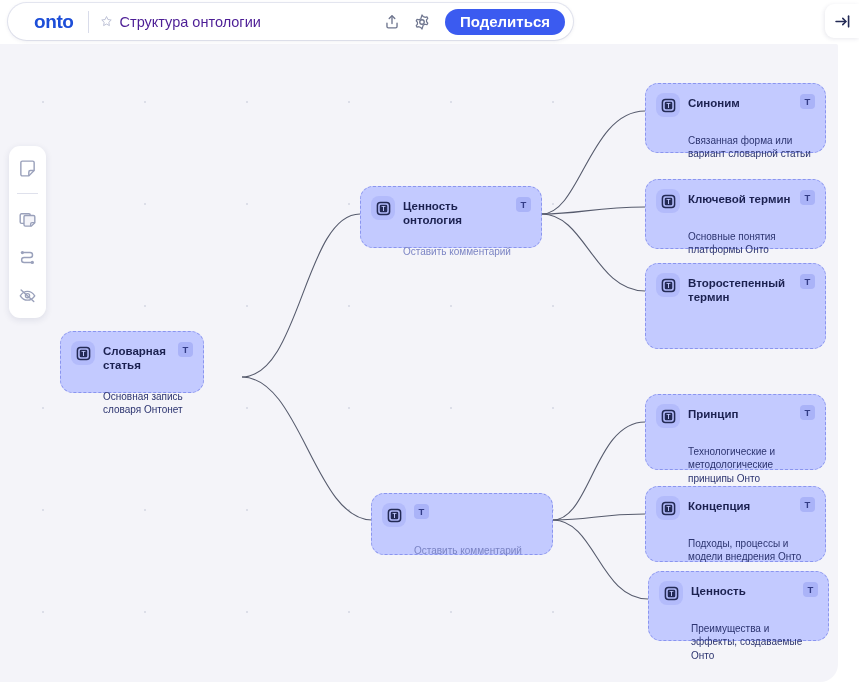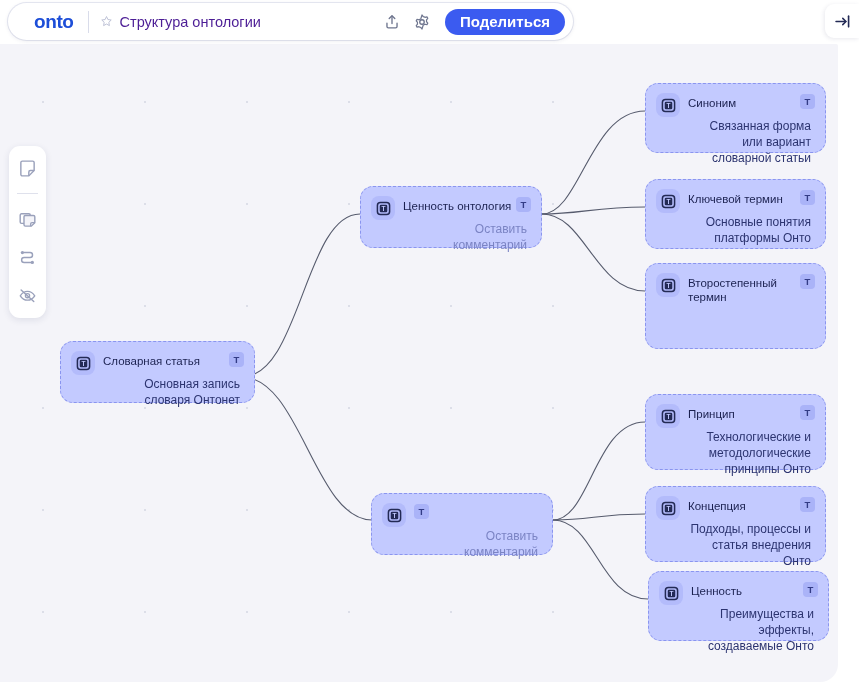--- a/index.html
+++ b/index.html
@@ -99,33 +99,33 @@
     z-index: 10;
   }
   .node-head { display: flex; align-items: flex-start; }
   .node-icon {
     width: 24px; height: 24px; border-radius: 8px;
     background: #b3bbfb;
     display: flex; align-items: center; justify-content: center;
     flex: 0 0 auto; margin-right: 8px;
   }
   .node-title {
-    font-size: 11.5px; font-weight: normal; color: #1b2150;
+    font-size: 11.5px; font-weight: bold; color: #1b2150;
     line-height: 1.25; padding-top: 3px; flex: 1;
   }
   .type-badge {
     width: 15px; height: 15px; border-radius: 4px;
     background: #aab3f8; color: #333c86;
     font-size: 9.5px; font-weight: bold;
     display:flex; align-items:center; justify-content:center;
     flex: 0 0 auto; margin-top: 1px;
   }
   .node-desc {
-    font-size: 12px; line-height: 1.34; color: #2c3470;
-    margin-top: 1px; margin-left: 32px; padding-right: 4px; text-align: right;
+    font-size: 10px; line-height: 1.34; color: #2c3470;
+    margin-top: 17px; margin-left: 32px; padding-right: 4px;
   }
   .node-desc.placeholder { color: #7b84c4; }
 </style>
 </head>
 <body>
 
 <div id="app">
 
   <div class="canvas">
 
@@ -143,21 +143,21 @@
         <path d="M542,170 C585,170 595,247 645,247"></path>
 
         <path d="M553,476 C590,476 595,378 645,378"></path>
 
         <path d="M553,476 C592,476 597,470 645,470"></path>
 
         <path d="M553,476 C595,476 600,555 648,555"></path>
       </g>
     </svg>
 
-    <div class="node" style="left:60px; top:297px; width:195px; height:62px;">
+    <div class="node" style="left:60px; top:287px; width:144px; height:62px;">
       <div class="node-head">
         <span class="node-icon">
           <svg width="15" height="15" viewBox="0 0 16 16">
             <rect x="1.5" y="1.5" width="13" height="13" rx="3.2" fill="none" stroke="#232a55" stroke-width="1.6"></rect>
             <rect x="4" y="4" width="8" height="8" rx="1.4" fill="#232a55"></rect>
             <text x="8" y="11" font-size="7" font-weight="bold" fill="#c3caff" text-anchor="middle" font-family="Liberation Sans, sans-serif">T</text>
           </svg>
         </span>
         <span class="node-title">Словарная статья</span>
         <span class="type-badge">T</span>
@@ -258,21 +258,21 @@
         <span class="node-icon">
           <svg width="15" height="15" viewBox="0 0 16 16">
             <rect x="1.5" y="1.5" width="13" height="13" rx="3.2" fill="none" stroke="#232a55" stroke-width="1.6"></rect>
             <rect x="4" y="4" width="8" height="8" rx="1.4" fill="#232a55"></rect>
             <text x="8" y="11" font-size="7" font-weight="bold" fill="#c3caff" text-anchor="middle" font-family="Liberation Sans, sans-serif">T</text>
           </svg>
         </span>
         <span class="node-title">Концепция</span>
         <span class="type-badge">T</span>
       </div>
-      <div class="node-desc">Подходы, процессы и статья внедрения Онто</div>
+      <div class="node-desc">Подходы, процессы и модели внедрения Онто</div>
     </div>
 
     <div class="node" style="left:648px; top:527px; width:181px; height:70px;">
       <div class="node-head">
         <span class="node-icon">
           <svg width="15" height="15" viewBox="0 0 16 16">
             <rect x="1.5" y="1.5" width="13" height="13" rx="3.2" fill="none" stroke="#232a55" stroke-width="1.6"></rect>
             <rect x="4" y="4" width="8" height="8" rx="1.4" fill="#232a55"></rect>
             <text x="8" y="11" font-size="7" font-weight="bold" fill="#c3caff" text-anchor="middle" font-family="Liberation Sans, sans-serif">T</text>
           </svg>

